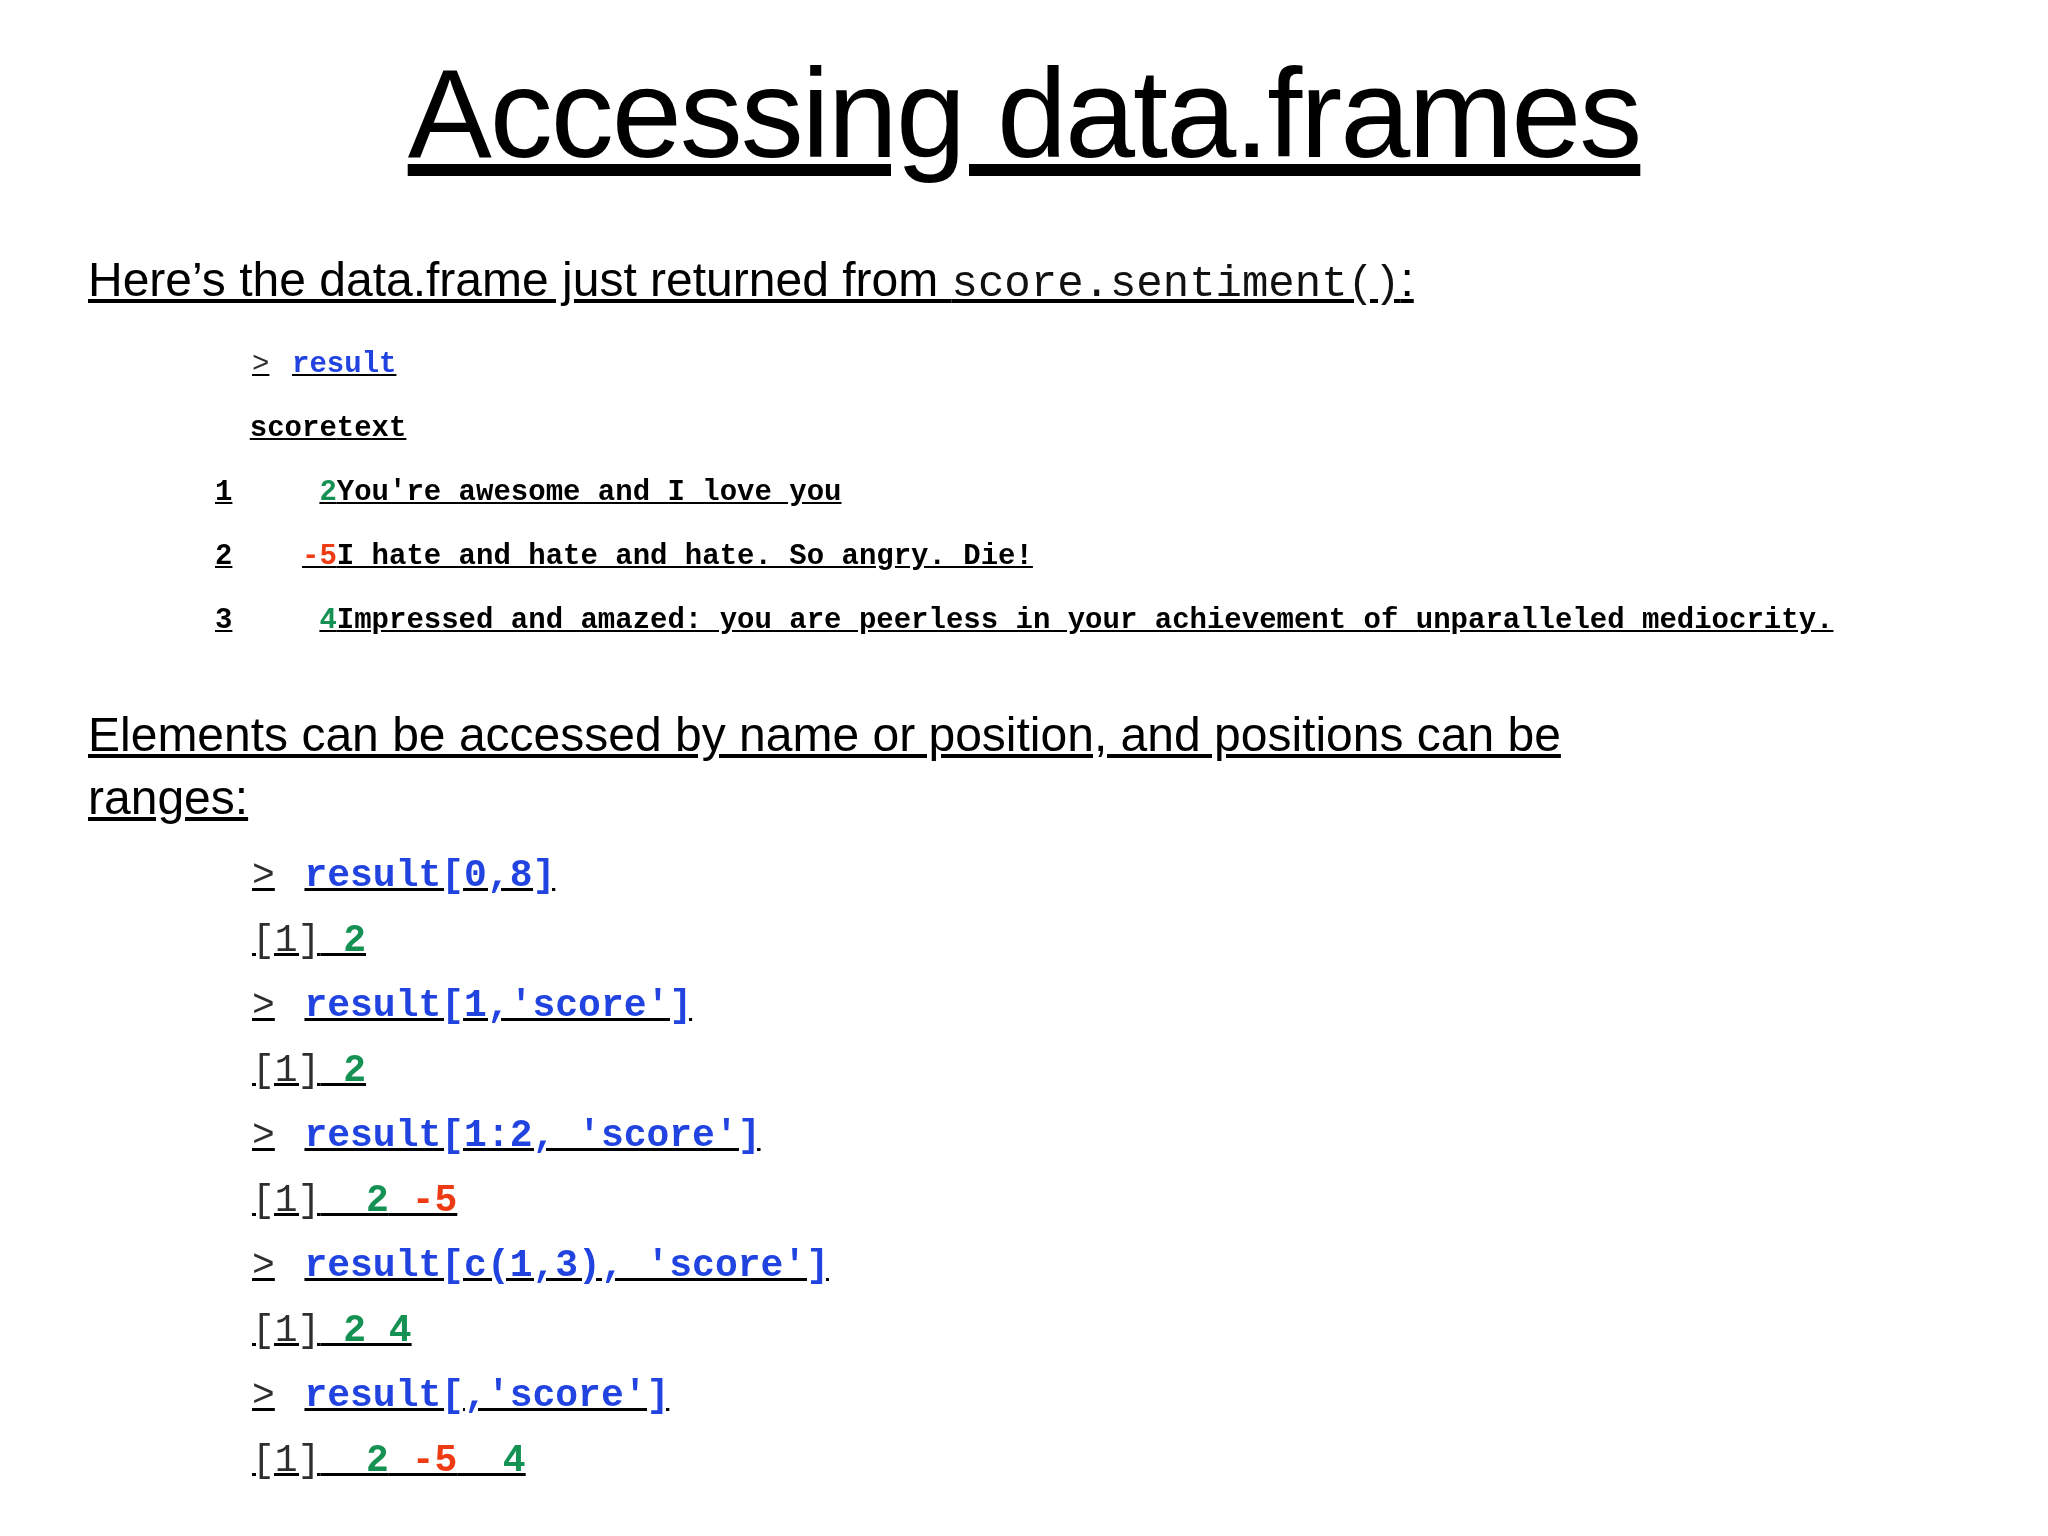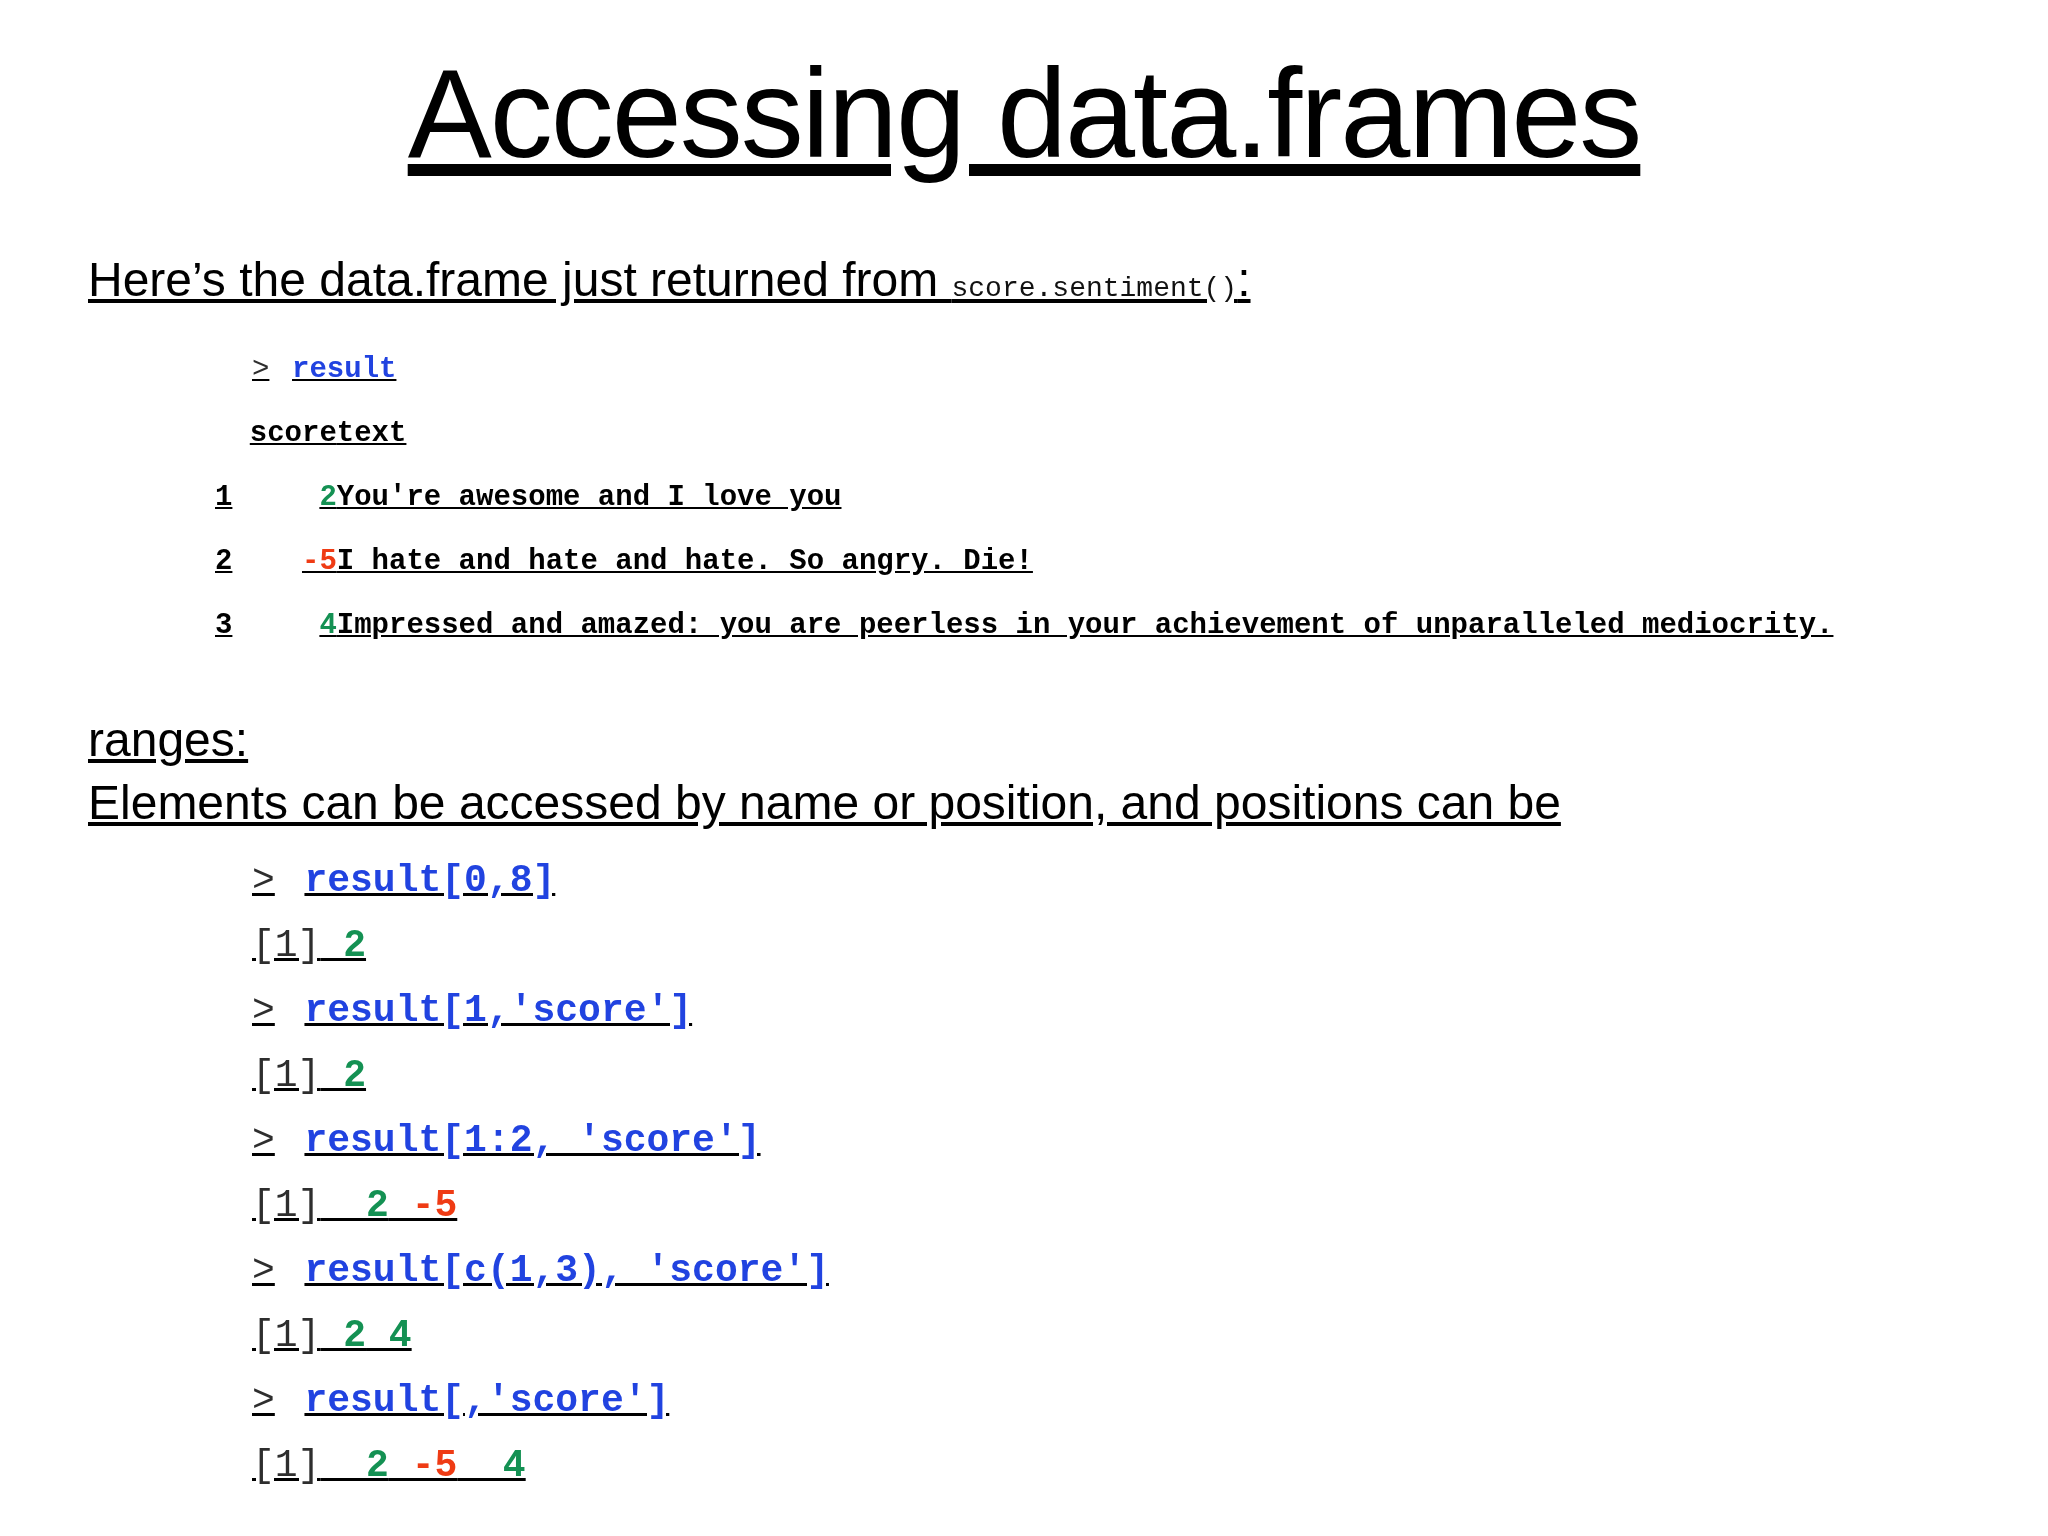--- a/index.html
+++ b/index.html
@@ -28,21 +28,21 @@
   }
   .body-text{
     margin:0;
     font-size:48px;
     line-height:62px;
     color:#000;
   }
   .intro{margin:60px 0 0 88px;}
   .inline-code{
     font-family:"Liberation Mono",monospace;
-    font-size:28px;
+    font-size:44px;
     font-weight:400;
     color:#111;
   }
   .section-heading{margin:50px 0 0 88px;line-height:63px;}
   .sh-line{display:block;}
 
   .console{font-family:"Liberation Mono",monospace;}
   .console-1{
     margin:18px 0 0 215px;
     font-size:29px;
@@ -105,22 +105,22 @@
   <div class="df-row">
     <span class="df-index">3</span>
     <span class="df-score green">4</span>
     <span class="df-text">Impressed and amazed: you are peerless in your achievement of unparalleled mediocrity.</span>
   </div>
 </div>
     </div>
   </div>
 
   <p class="body-text section-heading">
+    <span class="sh-line">Elements can be accessed by name or position, and positions can be</span>
     <span class="sh-line">ranges:</span>
-    <span class="sh-line">Elements can be accessed by name or position, and positions can be</span>
   </p>
 
   <div class="console console-2">
   <div class="line"><span class="prompt">&gt;</span><span class="code">result[0,8]</span></div>
 
   <div class="line"><span class="prefix">[1]</span><span class="values"><span class="val green"> 2</span></span></div>
 
   <div class="line"><span class="prompt">&gt;</span><span class="code">result[1,'score']</span></div>
 
   <div class="line"><span class="prefix">[1]</span><span class="values"><span class="val green"> 2</span></span></div>

